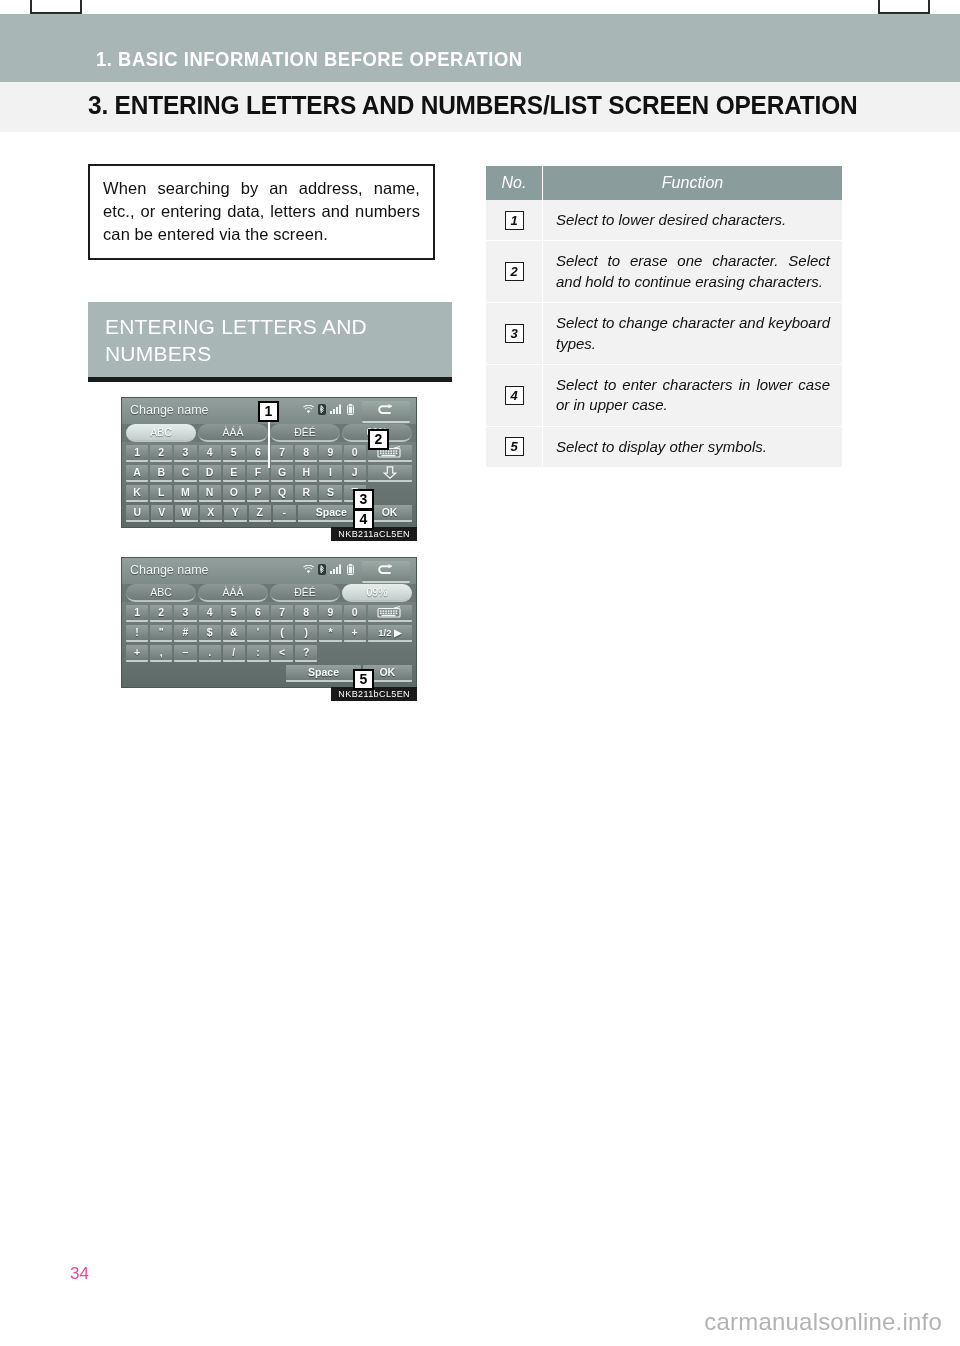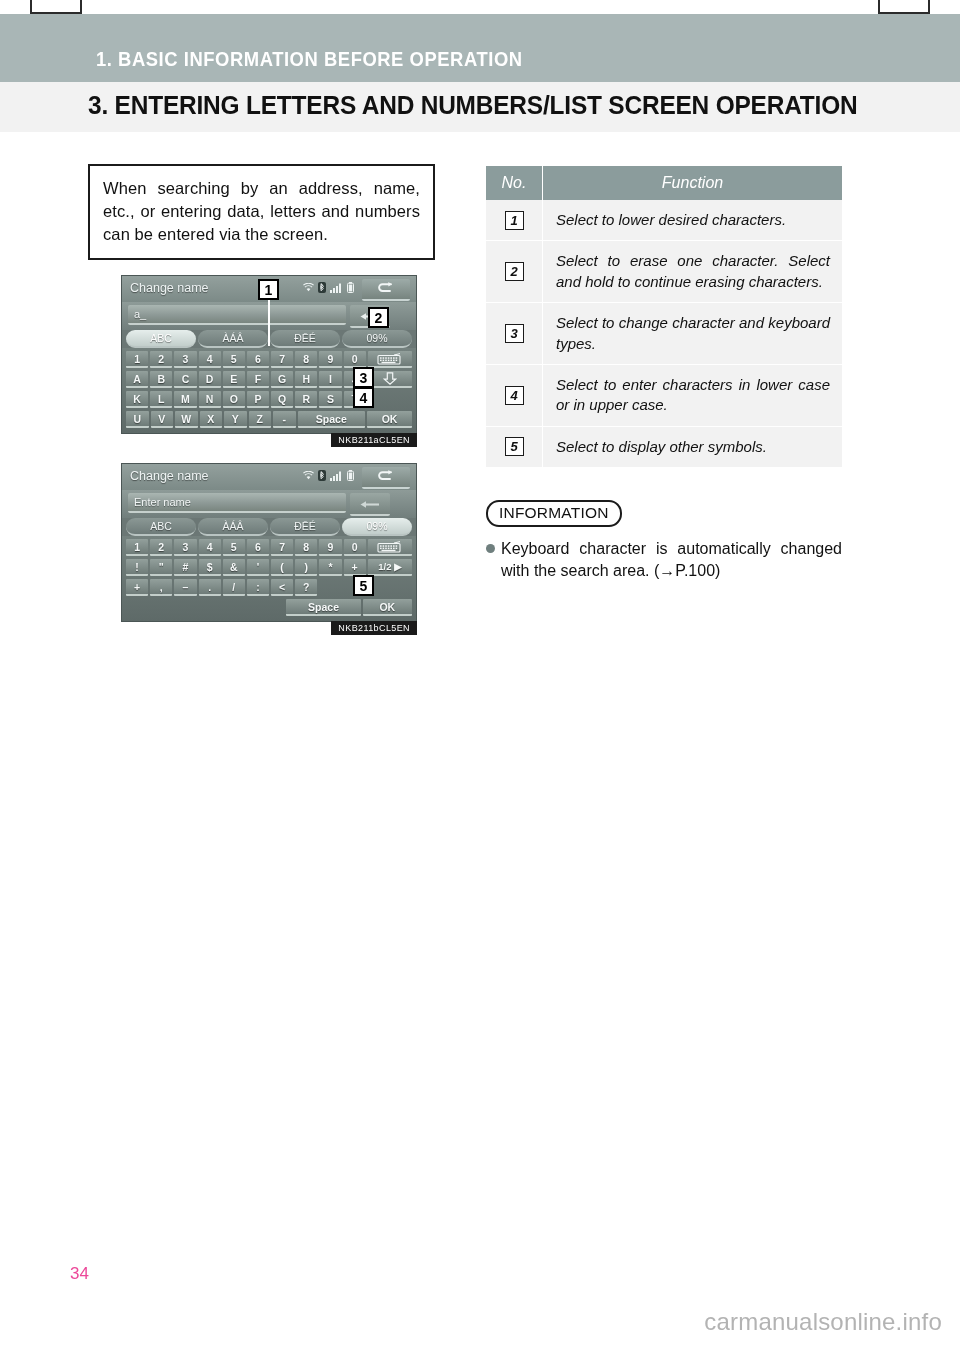--- a/index.html
+++ b/index.html
@@ -271,20 +271,23 @@
 
 <div class="section-band"></div>
 <div class="section-title">3. ENTERING LETTERS AND NUMBERS/LIST SCREEN OPERATION</div>
 
 <div class="left-col">
 
   <div class="intro-box">
     <p>When searching by an address, name, etc., or entering data, letters and numbers can be entered via the screen.</p>
   </div>
 
+  <div class="sec-head">
+    <h2>ENTERING LETTERS AND NUMBERS</h2>
+  </div>
 
   <div class="shot">
 
     <div class="shot-top">
       <div class="shot-title">Change name</div>
       <div class="status-icons">
         <span>
           <svg width="11" height="9" viewBox="0 0 11 9">
               <path d="M5.5 8.3 3.6 6.1a2.9 2.9 0 0 1 3.8 0Z" fill="#eef3f3"></path>
               <path d="M1.9 4.2a5.3 5.3 0 0 1 7.2 0" stroke="#eef3f3" stroke-width="1.1" fill="none"></path>
@@ -317,31 +320,20 @@
       <div class="back-btn">
         <span>
           <svg width="20" height="13" viewBox="0 0 20 13">
               <path d="M15 3.2H6.5A3.4 3.4 0 0 0 6.5 10H14" stroke="#f2f6f6" stroke-width="1.9" fill="none" stroke-linecap="round"></path>
               <path d="M12.4 1 15.6 3.3 12.4 5.6Z" fill="#f2f6f6"></path>
             </svg>
         </span>
       </div>
     </div>
 
-    <div class="shot-input-row">
-      <div class="shot-input">a_</div>
-      <div class="shot-del">
-        <span>
-          <svg width="20" height="9" viewBox="0 0 20 9">
-              <path d="M5 4.5h14" stroke="#e9efee" stroke-width="2.1" fill="none"></path>
-              <path d="M0.5 4.5 6 1.2v6.6Z" fill="#e9efee"></path>
-            </svg>
-        </span>
-      </div>
-    </div>
 
     <div class="shot-tabs">
       <div class="ktab active">ABC</div>
       <div class="ktab">ÀÁÂ</div>
       <div class="ktab">ÐĒÉ</div>
       <div class="ktab">09%</div>
     </div>
 
     <div class="shot-keys">
       <div class="krow">
@@ -472,31 +464,20 @@
       <div class="back-btn">
         <span>
           <svg width="20" height="13" viewBox="0 0 20 13">
               <path d="M15 3.2H6.5A3.4 3.4 0 0 0 6.5 10H14" stroke="#f2f6f6" stroke-width="1.9" fill="none" stroke-linecap="round"></path>
               <path d="M12.4 1 15.6 3.3 12.4 5.6Z" fill="#f2f6f6"></path>
             </svg>
         </span>
       </div>
     </div>
 
-    <div class="shot-input-row">
-      <div class="shot-input">Enter name</div>
-      <div class="shot-del">
-        <span>
-          <svg width="20" height="9" viewBox="0 0 20 9">
-              <path d="M5 4.5h14" stroke="#cfd8d6" stroke-width="2.1" fill="none"></path>
-              <path d="M0.5 4.5 6 1.2v6.6Z" fill="#cfd8d6"></path>
-            </svg>
-        </span>
-      </div>
-    </div>
 
     <div class="shot-tabs">
       <div class="ktab">ABC</div>
       <div class="ktab">ÀÁÂ</div>
       <div class="ktab">ÐĒÉ</div>
       <div class="ktab active">09%</div>
     </div>
 
     <div class="shot-keys">
       <div class="krow">
@@ -615,24 +596,17 @@
       </tr>
       <tr>
         <td class="c1">
           <span class="numbox">5</span>
         </td>
         <td class="c2">Select to display other symbols.</td>
       </tr>
     </tbody>
   </table>
 
-  <div class="info-wrap">
-    <div class="info-pill">INFORMATION</div>
-    <div class="info-item">
-      <span class="bullet"></span>
-      <span class="info-text">Keyboard character is automatically changed with the search area. (→P.100)</span>
-    </div>
-  </div>
 
 </div>
 
 <div class="page-num">34</div>
 <div class="watermark">carmanualsonline.info</div>
 
 </body></html>

